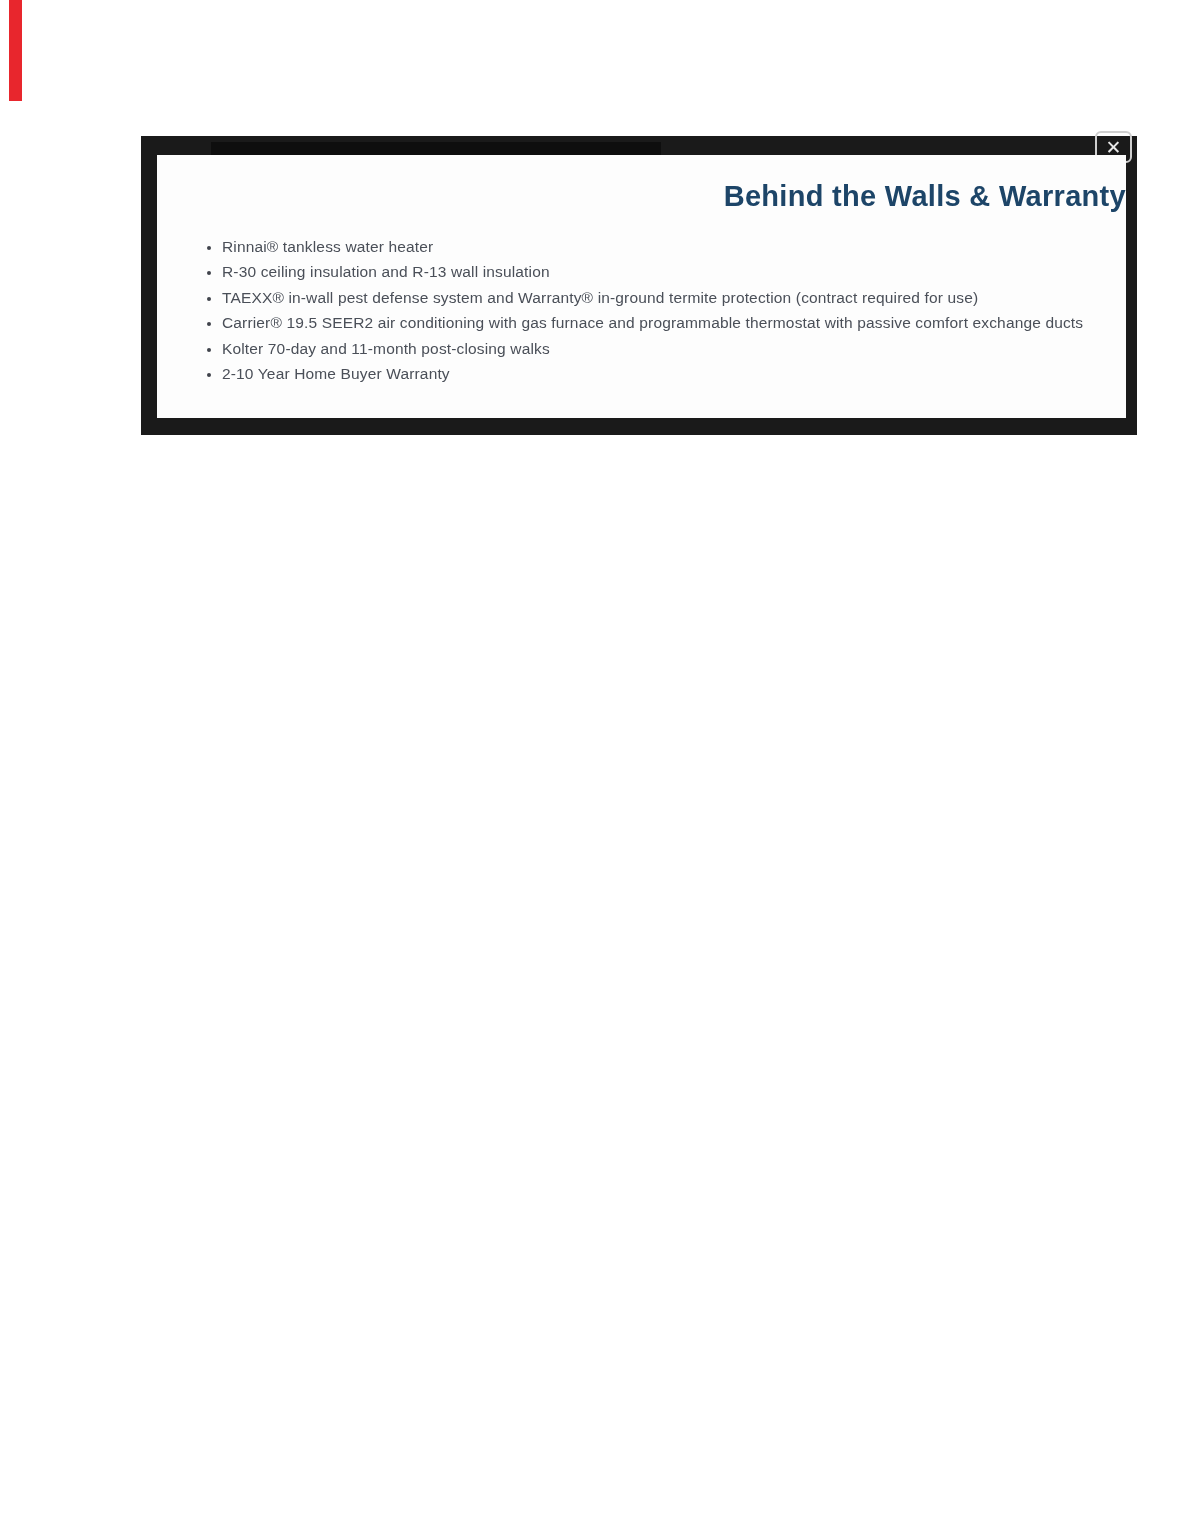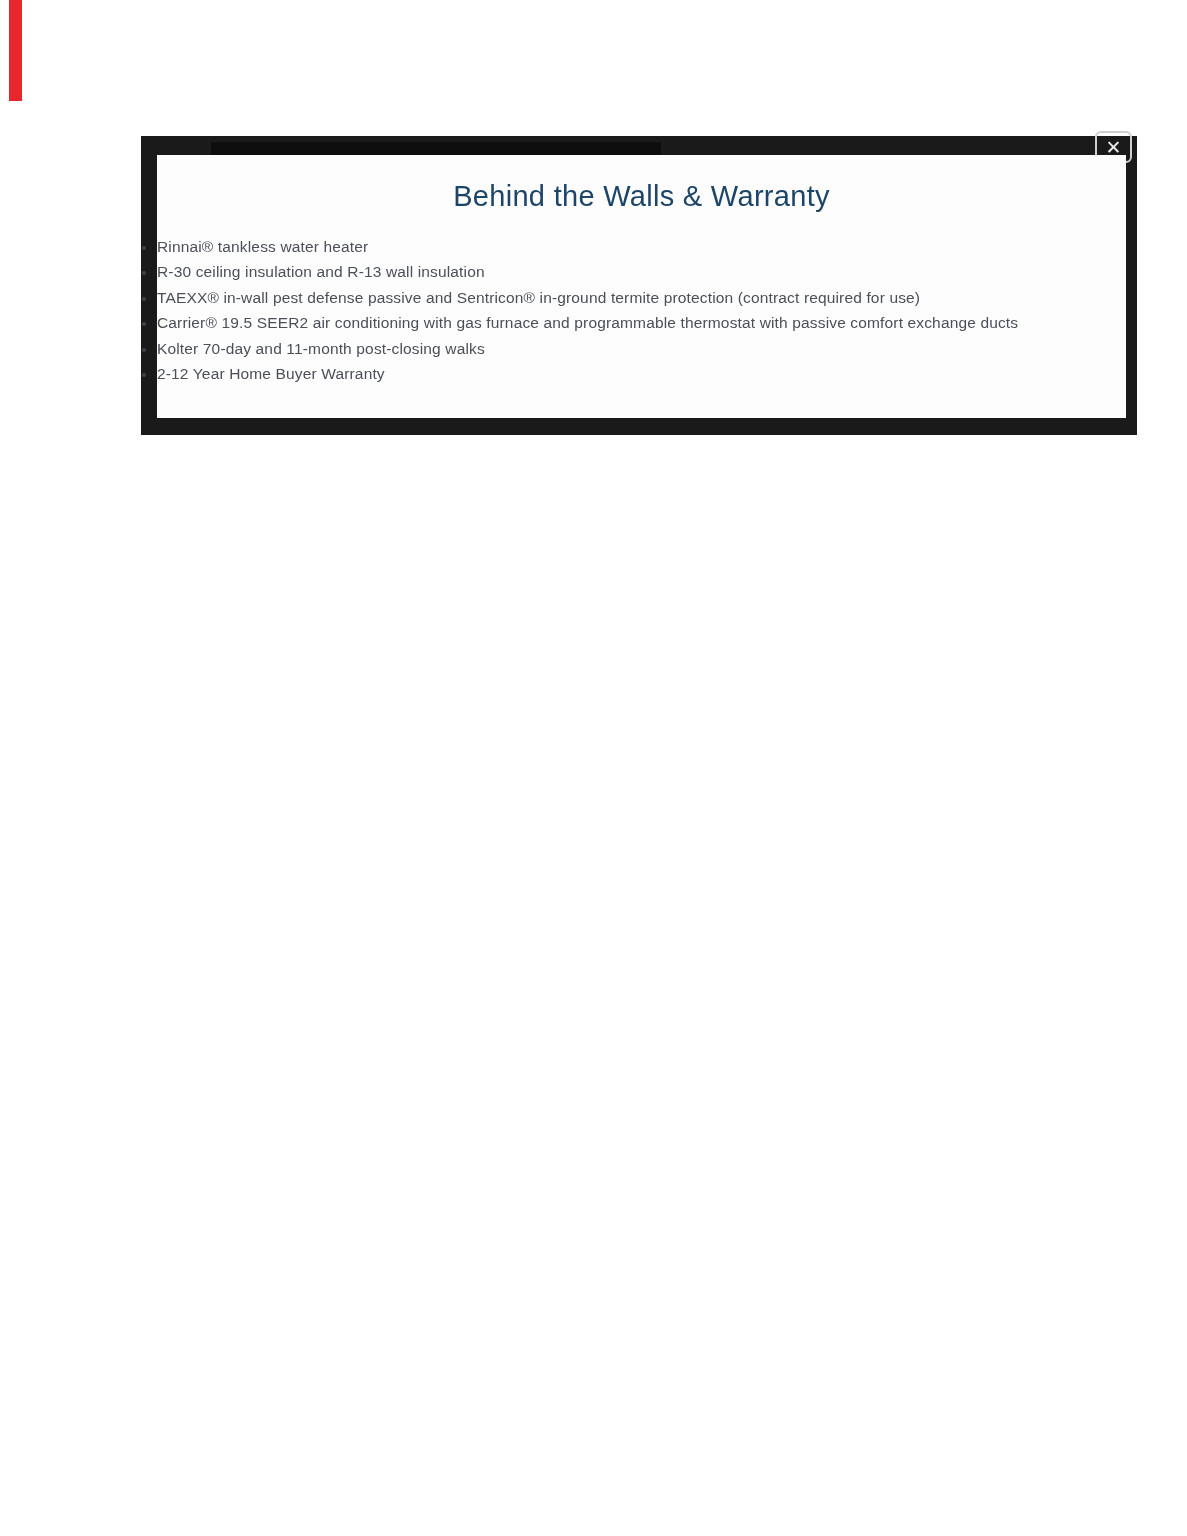--- a/index.html
+++ b/index.html
@@ -37,26 +37,27 @@
     color:var(--close-glyph);
     font-size:19px; line-height:1; font-weight:400;
     font-family:"DejaVu Sans", sans-serif;
   }
   .panel{
     position:absolute; left:16px; top:19px; right:11px; bottom:17px;
     background:var(--panel-bg);
   }
   .panel-title{
     margin-top:25px;
-    text-align:center;
-    font-size:29px; font-weight:400; letter-spacing:0.3px;
+    text-align:right;
+    font-size:29px; font-weight:700; letter-spacing:0.3px;
     color:var(--title);
   }
   .feature-list{
     margin-top:21px;
+    padding-left:65px;
     list-style:disc;
   }
   .feature-list li{
     font-size:15.5px; line-height:25.4px; letter-spacing:0.15px;
     color:var(--body-text);
   }
   .feature-list li::marker{ color:#3f434b; font-size:14px; }
 </style>
 </head>
 <body>
@@ -69,19 +70,19 @@
   <button class="close-btn">
     <span class="x-glyph">✕</span>
   </button>
 
   <div class="panel">
     <h1 class="panel-title">Behind the Walls &amp; Warranty</h1>
 
     <ul class="feature-list">
       <li>Rinnai® tankless water heater</li>
       <li>R-30 ceiling insulation and R-13 wall insulation</li>
-      <li>TAEXX® in-wall pest defense passive and Sentricon® in-ground termite protection (contract required for use)</li>
+      <li>TAEXX® in-wall pest defense system and Warranty® in-ground termite protection (contract required for use)</li>
       <li>Carrier® 19.5 SEER2 air conditioning with gas furnace and programmable thermostat with passive comfort exchange ducts</li>
       <li>Kolter 70-day and 11-month post-closing walks</li>
-      <li>2-12 Year Home Buyer Warranty</li>
+      <li>2-10 Year Home Buyer Warranty</li>
     </ul>
   </div>
 </div>
 
 </body></html>

